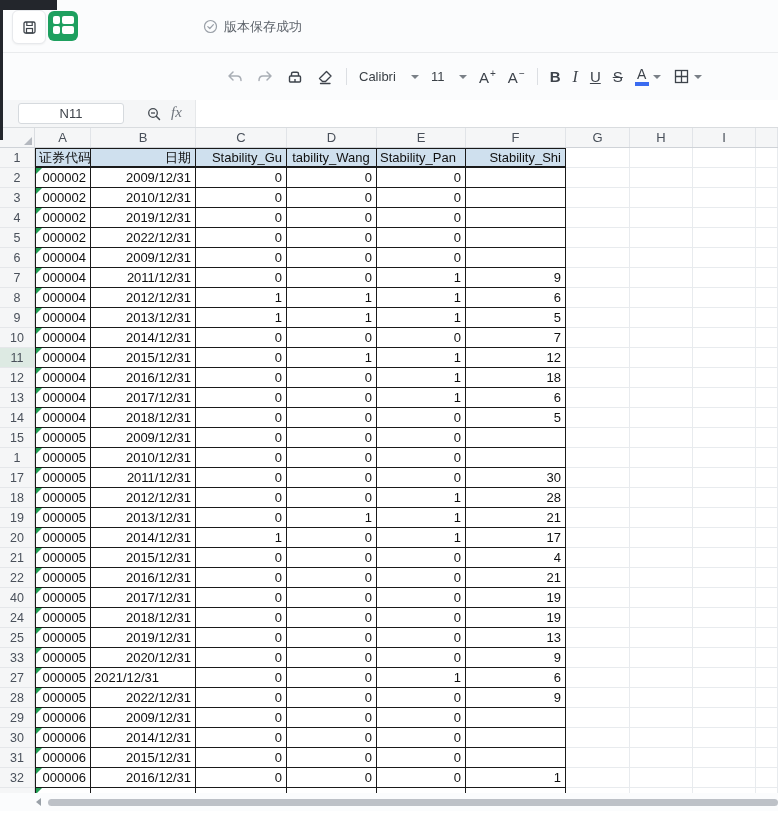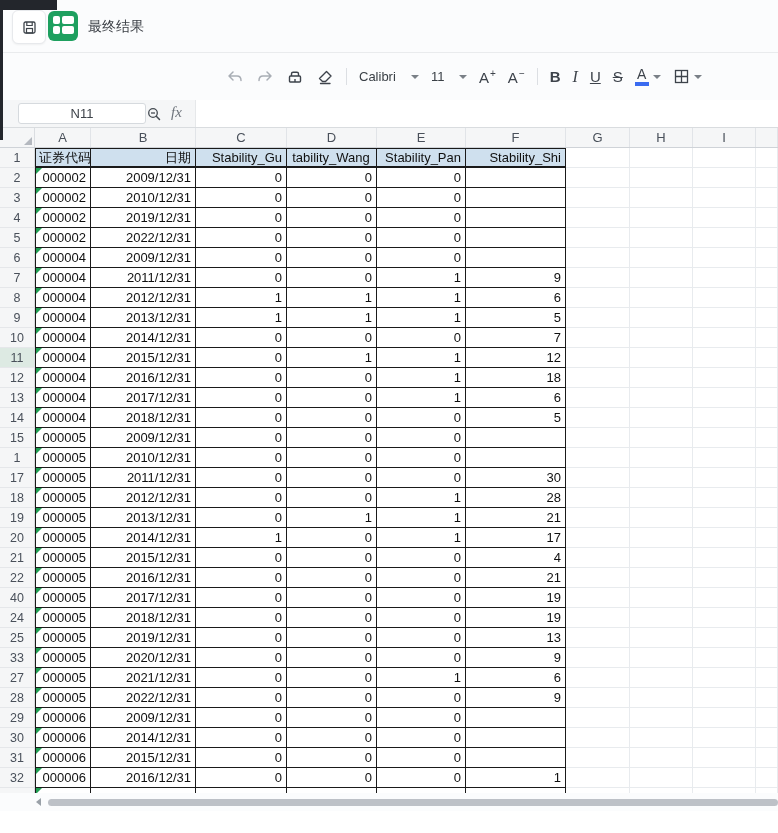--- a/index.html
+++ b/index.html
@@ -34,21 +34,21 @@
   .bU{font-size:15px;text-decoration:underline;}
   .bS{font-size:15px;text-decoration:line-through;}
   .fontcolor{display:flex;align-items:center;gap:4px;}
   .fc-a{display:flex;flex-direction:column;align-items:center;line-height:1;}
   .fc-a .a{font-size:14px;}
   .fc-a .bar{width:14px;height:4px;background:#3a6bf0;margin-top:1px;}
   .bordersbtn{display:flex;align-items:center;gap:4px;}
 
   
   .fbar{position:absolute;left:0;top:100px;width:778px;height:28px;background:#f5f6f7;border-bottom:1px solid #d9dcdf;box-sizing:border-box;}
-  .namebox{position:absolute;left:18px;top:3px;width:128px;height:21px;background:#fff;border:1px solid #d6dade;border-radius:3px;box-sizing:border-box;display:flex;align-items:center;justify-content:center;font-size:13px;color:#3e434a;}
+  .namebox{position:absolute;left:18px;top:3px;width:106px;height:21px;background:#fff;border:1px solid #d6dade;border-radius:3px;box-sizing:border-box;display:flex;align-items:center;justify-content:center;font-size:13px;color:#3e434a;}
   .zoomicon{position:absolute;left:146px;top:6px;color:#454b52;}
   .fx{position:absolute;left:171px;top:4px;font-family:"Liberation Serif",serif;font-style:italic;font-size:15px;color:#6e747c;}
   .finput{position:absolute;left:195px;top:0;width:583px;height:27px;background:#fff;border-left:1px solid #e6e8ea;box-sizing:border-box;font-size:13px;color:#222;padding:4px 6px;}
 
   
   .grid{position:absolute;left:0;top:128px;width:778px;height:665px;overflow:hidden;background:#fff;}
   .colheaders{display:flex;height:20px;background:#f5f6f7;border-bottom:1px solid #cfd3d8;box-sizing:border-box;}
   .cornercell{width:35px;box-sizing:border-box;position:relative;border-right:1px solid #dadde1;}
   .cornercell .tri{position:absolute;right:2px;bottom:2px;width:0;height:0;border-bottom:8px solid #b4b8bf;border-left:8px solid transparent;}
   .colhdr{box-sizing:border-box;border-right:1px solid #e1e4e8;display:flex;align-items:center;justify-content:center;font-size:13px;color:#49505a;}
@@ -84,21 +84,27 @@
           <path d="M5.8 3 V6.5 H11.2 V3" fill="none" stroke="currentColor" stroke-width="1.2"></path>
           <rect x="5.5" y="9.5" width="6" height="4.5" fill="none" stroke="currentColor" stroke-width="1.2"></rect>
         </svg>
     </div>
     <div class="app-icon">
       <span></span>
         <span></span>
         <span></span>
         <span></span>
     </div>
-    <div class="doc-title">最终结果</div>
+    <div class="save-status">
+      <svg width="15" height="15" viewBox="0 0 15 15">
+          <circle cx="7.5" cy="7.5" r="6" fill="none" stroke="currentColor" stroke-width="1.2"></circle>
+          <path d="M4.8 7.6 L6.8 9.5 L10.4 5.6" fill="none" stroke="currentColor" stroke-width="1.2" stroke-linecap="round" stroke-linejoin="round"></path>
+        </svg>
+      <span class="txt">版本保存成功</span>
+    </div>
   </div>
 
   <div class="corner-top"></div>
   <div class="corner-left"></div>
 
   <div class="toolbar">
     <div class="tbtn disabled">
       <svg width="18" height="18" viewBox="0 0 18 18">
           <path d="M3 8 L7 4 M3 8 L7 12 M3 8 H11 C13.8 8 15 10 15 12.5" fill="none" stroke="currentColor" stroke-width="1.5" stroke-linecap="round" stroke-linejoin="round"></path>
         </svg>
@@ -196,21 +202,21 @@
           </div>
           <div class="cell t" style="width: 105px; justify-content: flex-end; align-items: center;">
             <span>日期</span>
           </div>
           <div class="cell t" style="width: 91px; justify-content: flex-end;">
             <span>Stability_Gu</span>
           </div>
           <div class="cell t" style="width: 90px; justify-content: center;">
             <span>tability_Wang</span>
           </div>
-          <div class="cell t" style="width: 89px; justify-content: flex-end;">
+          <div class="cell t" style="width: 89px; justify-content: flex-start;">
             <span>Stability_Pan</span>
           </div>
           <div class="cell t" style="width: 100px; justify-content: flex-end;">
             <span>Stability_Shi</span>
           </div>
           <div class="cell g" style="width: 64px;"></div>
           <div class="cell g" style="width: 63px;"></div>
           <div class="cell g" style="width: 63px;"></div>
           <div class="cell g" style="width: 22px;"></div>
         </div>
@@ -863,21 +869,21 @@
           <div class="cell g" style="width: 63px;"></div>
           <div class="cell g" style="width: 63px;"></div>
           <div class="cell g" style="width: 22px;"></div>
         </div>
         <div class="row">
           <div class="rowhdr">27</div>
           <div class="cell t first" style="width: 56px; justify-content: flex-end;">
             <span>000005</span>
             <span class="gtri"></span>
           </div>
-          <div class="cell t" style="width: 105px; justify-content: flex-end;">
+          <div class="cell t" style="width: 105px; ">
             <span>2021/12/31</span>
           </div>
           <div class="cell t" style="width: 91px; justify-content: flex-end;">
             <span>0</span>
           </div>
           <div class="cell t" style="width: 90px; justify-content: flex-end;">
             <span>0</span>
           </div>
           <div class="cell t" style="width: 89px; justify-content: flex-end;">
             <span>1</span>

